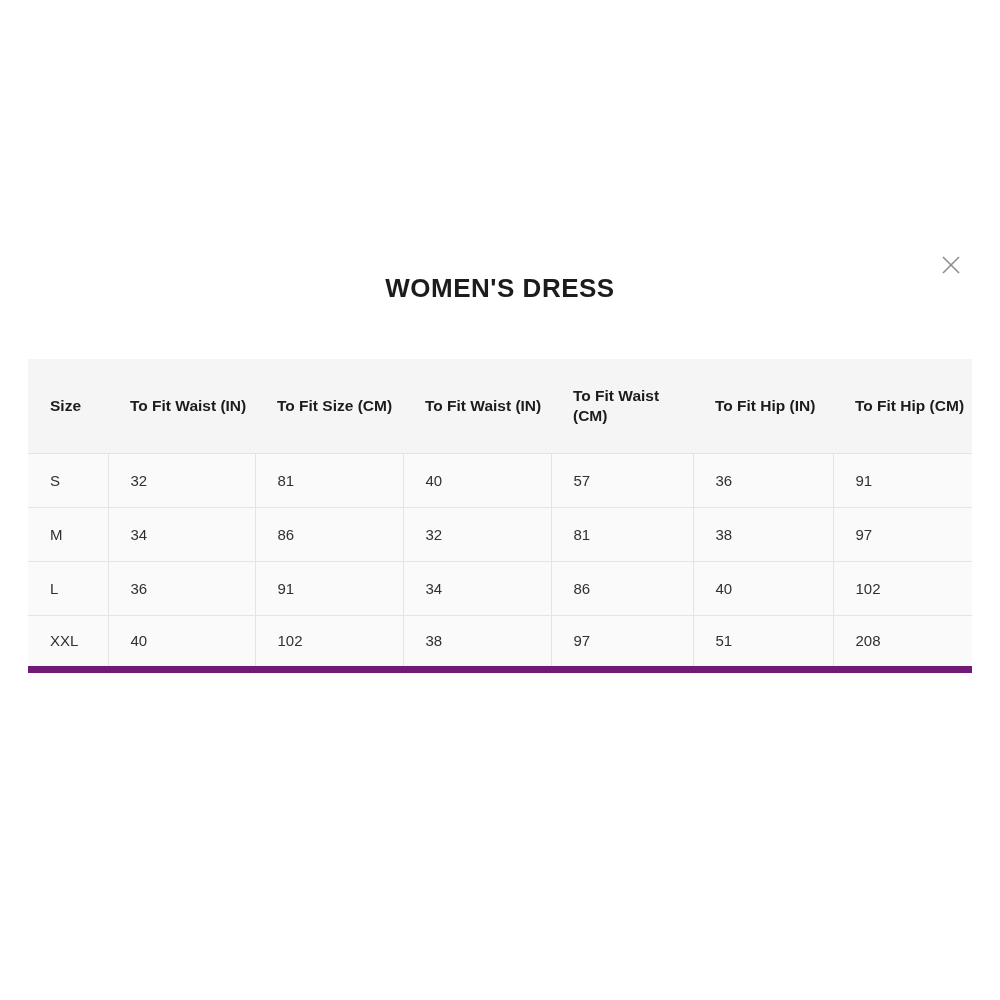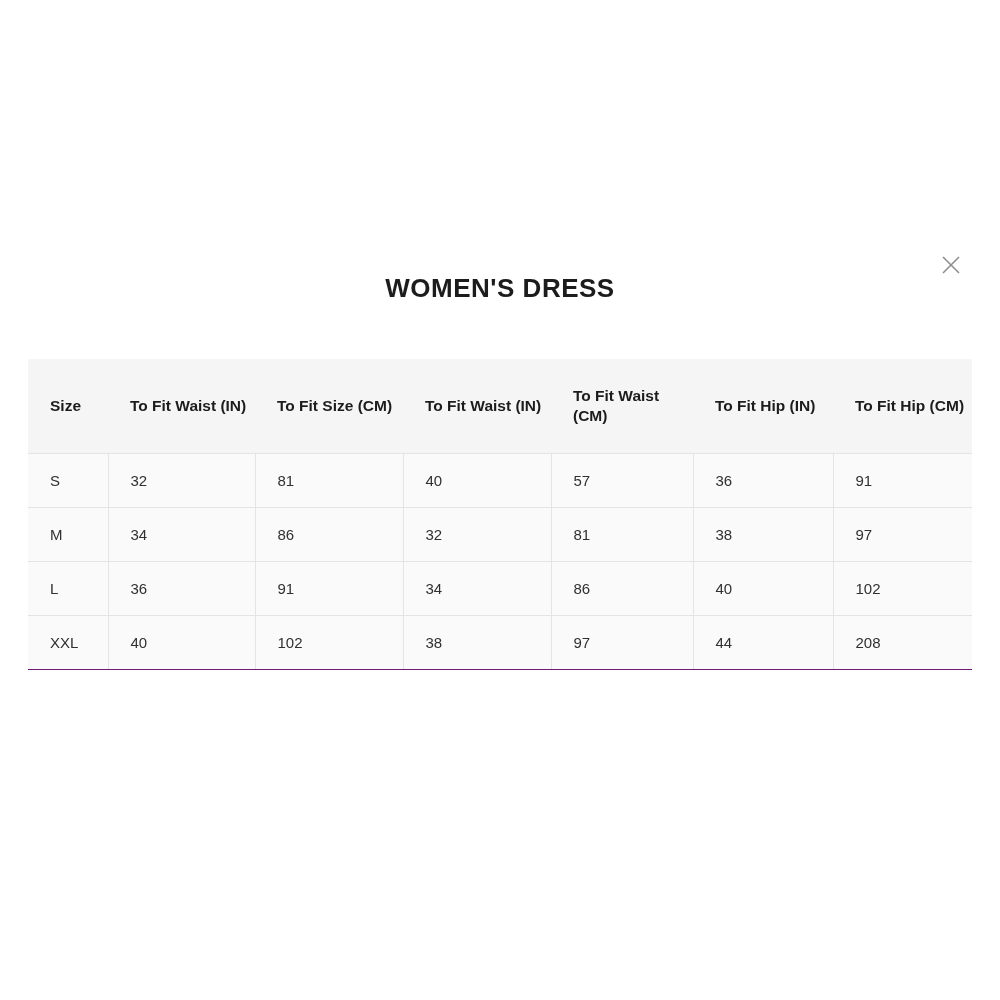--- a/index.html
+++ b/index.html
@@ -94,21 +94,21 @@
     border-top: 1px solid #e4e4e4;
     border-right: 1px solid #e4e4e4;
     box-sizing: border-box;
   }
 
   table.size-table tbody td:last-child {
     border-right: none;
   }
 
   table.size-table tbody tr:last-child td {
-    border-bottom: 1px solid #701a75;
+    border-bottom: 7px solid #701a75;
   }
 
   .col-size   { width: 80px; }
   .col-1      { width: 147px; }
   .col-2      { width: 148px; }
   .col-3      { width: 148px; }
   .col-4      { width: 142px; }
   .col-5      { width: 140px; }
   .col-6      { width: 139px; }
 </style>
@@ -168,20 +168,20 @@
           <td>86</td>
           <td>40</td>
           <td>102</td>
         </tr>
         <tr>
           <td>XXL</td>
           <td>40</td>
           <td>102</td>
           <td>38</td>
           <td>97</td>
-          <td>44</td>
+          <td>51</td>
           <td>208</td>
         </tr>
       </tbody>
     </table>
   </div>
 
 </div>
 
 </body></html>

